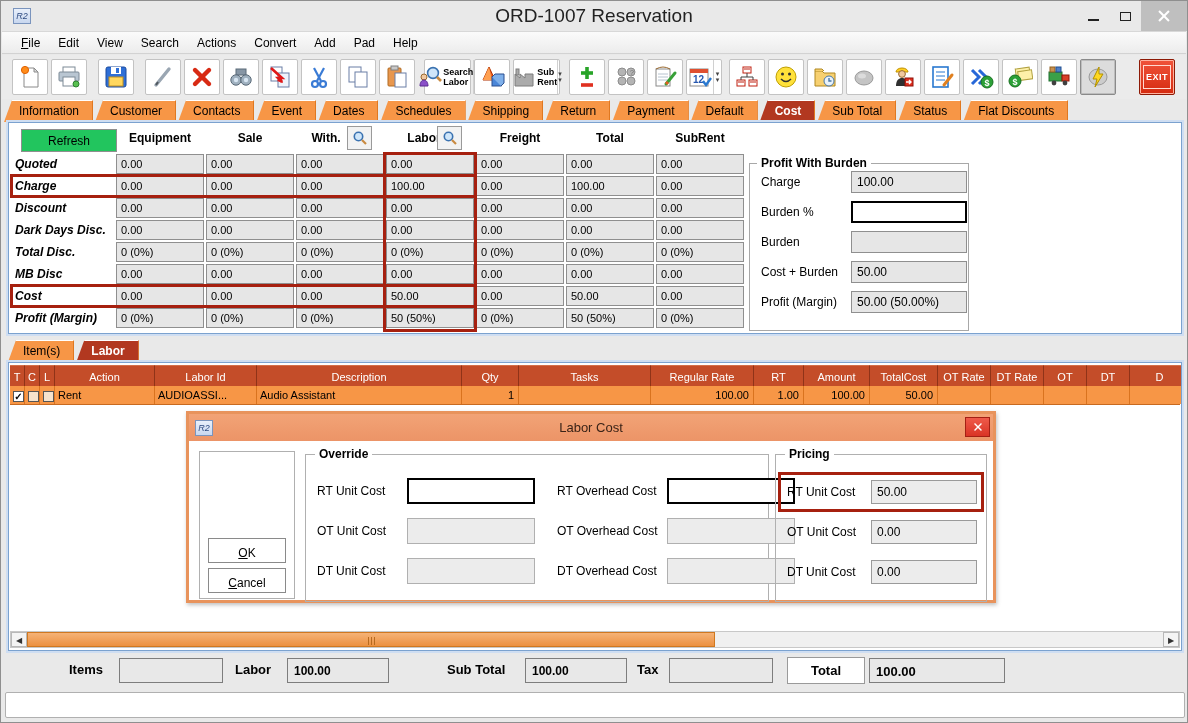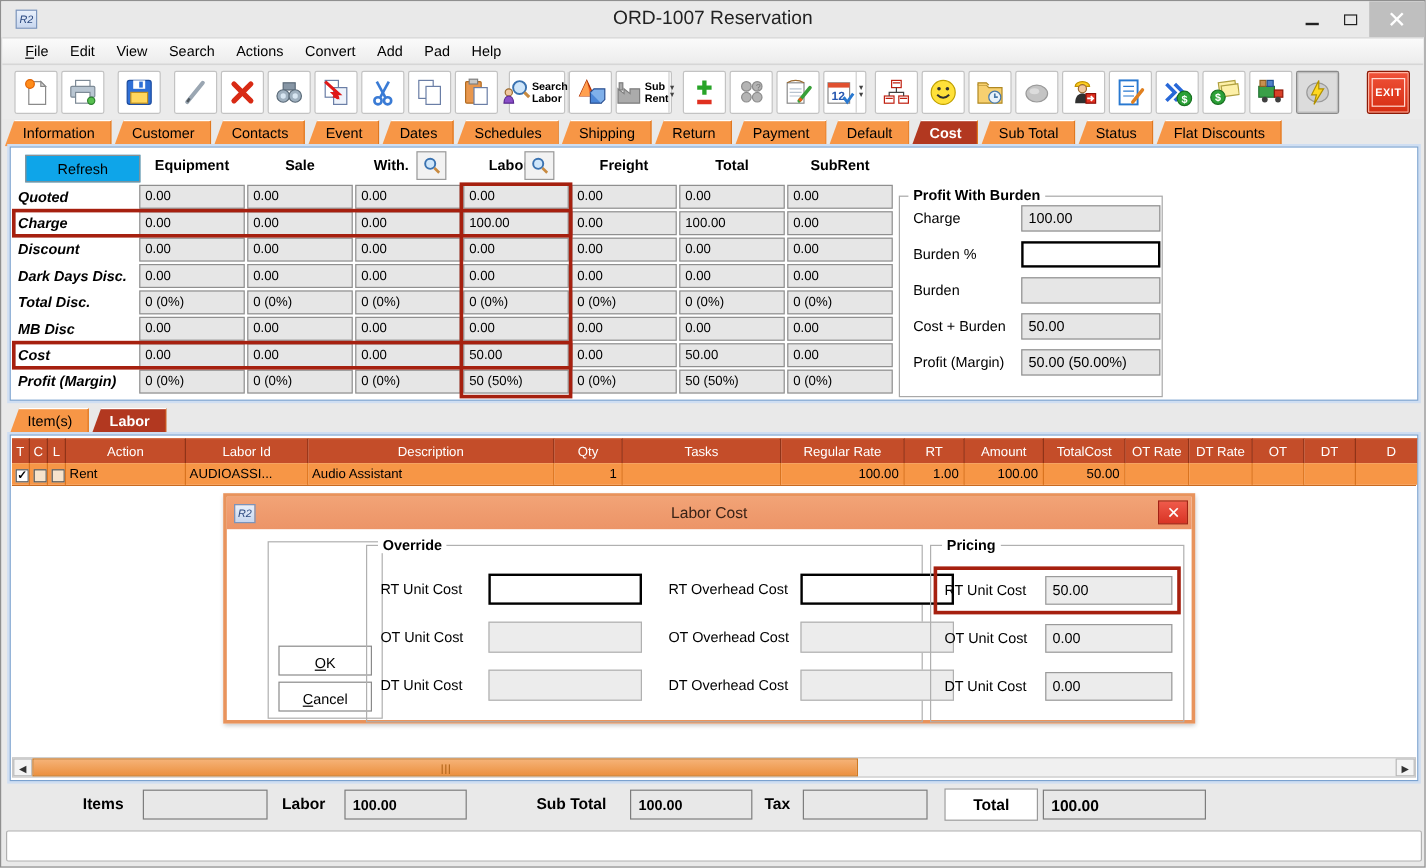--- a/index.html
+++ b/index.html
@@ -8,21 +8,21 @@
     font-family:"Liberation Sans", sans-serif;
     background:#e9e9e9;
     position:relative;
     border:1px solid #8f8f8f;
     overflow:hidden;
     color:#000;
   }
   
   .titlebar { position:absolute; top:0; left:0; right:0; height:30px; background:#e9e9e9; display:flex; align-items:center; }
   .app-icon { width:18px; height:16px; margin-left:12px; background:linear-gradient(#e9f0fb,#c8d7ef); border:1px solid #7a94bd; font-size:9px; font-style:italic; color:#2d4a80; display:flex; align-items:center; justify-content:center; }
-  .win-title { position:absolute; left:0; right:0; text-align:center; font-size:16px; color:#222; }
+  .win-title { position:absolute; left:0; right:0; text-align:center; font-size:19px; color:#222; }
   .win-controls { position:absolute; right:0; top:0; height:30px; display:flex; }
   .wc { width:32px; height:30px; display:flex; align-items:center; justify-content:center; }
   .wc.close { width:46px; background:#bfbfbf; }
   .minbar { width:11px; height:2px; background:#222; margin-top:8px; }
   .maxbox { width:11px; height:9px; border:1.5px solid #222; }
   .cross { position:relative; width:12px; height:12px; }
   .cross span { position:absolute; left:-1px; top:5px; width:14px; height:2px; background:#fff; }
   .cross span:nth-child(1){ transform:rotate(45deg);} .cross span:nth-child(2){ transform:rotate(-45deg);}
   
   .menubar { position:absolute; top:30px; left:1px; right:1px; height:23px; background:linear-gradient(#fbfbfb,#ececec); border-top:1px solid #d8d8d8; border-bottom:1px solid #d2d2d2; display:flex; align-items:center; padding-left:10px; font-size:12px; }
@@ -36,21 +36,21 @@
   .tbtn .drop { width:11px; align-self:stretch; border-left:1px solid #d0d0d0; display:flex; flex-direction:column; align-items:center; justify-content:center; font-size:7px; color:#444; line-height:6px; }
   .tbtn.exitbtn { background:linear-gradient(#f0533a,#d52b10); border:1px solid #8d1a06; box-shadow:inset 0 0 0 1px #ffb3a0; }
   .exit-txt { color:#fff; font-weight:bold; font-size:9px; letter-spacing:0.5px; border:1px solid #ffd9d0; padding:6px 2px; }
   
   .tabrow { position:absolute; top:98px; left:3px; right:17px; height:23px; display:flex; align-items:flex-end; }
   .tab { height:22px; background:var(--tab-orange); color:#000; font-size:12px; padding:3px 13px 0 15px; margin-right:2px; clip-path:polygon(8px 0, 100% 0, 100% 100%, 0 100%); border-top:1px solid #fff; border-right:1px solid #e07820; cursor:default; }
   .tab.active { background:var(--tab-active); color:#fff; font-weight:bold; }
   
   .main-panel { position:absolute; top:121px; left:7px; width:1174px; height:212px; background:#fff; border:1px solid #7ba2cf; box-shadow:0 0 0 2px #cfdef2; }
   .lower-panel { position:absolute; top:361px; left:7px; width:1174px; height:289px; background:#fff; border:1px solid #7ba2cf; box-shadow:0 0 0 2px #cfdef2; overflow:hidden; }
-  .refresh-btn { position:absolute; left:12px; top:6px; width:96px; height:23px; background:#0ea5e9; border:1px solid #8f8f8f; font-size:12px; font-family:inherit; }
+  .refresh-btn { position:absolute; left:12px; top:6px; width:96px; height:23px; background:#22c55e; border:1px solid #8f8f8f; font-size:12px; font-family:inherit; }
   .chdr { position:absolute; top:8px; height:18px; font-weight:bold; font-size:12px; text-align:center; }
   .magbtn { position:absolute; top:3px; width:25px; height:24px; background:#f2f2f2; border:1px solid #9a9a9a; display:flex; align-items:center; justify-content:center; }
   .rowlabel { position:absolute; left:2px; width:104px; height:22px; font-weight:bold; font-size:12px; padding:4px 0 0 4px; background:#fff;font-style:italic; }
   .cell { position:absolute; height:20px; width:88px; background:#e6e6e6; border:1px solid #8f8f8f; font-size:11px; padding:3px 0 0 4px; }
   .hl-box { position:absolute; border:3px solid var(--hl-red); pointer-events:none; }
   .cmp-btn { position:absolute; left:744px; top:6px; width:212px; height:24px; background:#fff; border:1px solid #8f8f8f; font-size:12px; font-family:inherit; }
   .burden-box { position:absolute; left:740px; top:40px; width:220px; height:168px; border:1px solid #a8a8a8; }
   .burden-legend { position:absolute; left:748px; top:33px; background:#fff; padding:0 4px; font-size:12px; font-weight:bold; }
   .b-label { position:absolute; left:752px; font-size:12px; }
   .b-field { position:absolute; left:842px; width:116px; height:22px; background:#e6e6e6; border:1px solid #8f8f8f; font-size:12px; padding:3px 0 0 5px; }
@@ -70,21 +70,21 @@
   .sarr { width:16px; height:100%; background:#f4f4f4; border:1px solid #b8b8b8; font-size:8px; text-align:center; line-height:15px; color:#333; flex:none; }
   .sthumb { width:688px; height:100%; background:linear-gradient(#f5b277,#ec9140); border:1px solid #d07820; flex:none; position:relative; }
   .sthumb i { position:absolute; left:50%; top:4px; width:1px; height:8px; background:#b76a1e; }
   .sthumb i:nth-child(1){ margin-left:-3px;} .sthumb i:nth-child(3){ margin-left:3px;}
   
   .dialog { position:absolute; left:185px; top:410px; width:810px; height:192px; background:#fff; border:3px solid #e8935c; box-shadow:1px 2px 4px rgba(0,0,0,0.25); z-index:10; }
   .dlg-title { position:absolute; left:0; top:0; right:0; height:27px; background:linear-gradient(#f2a376,var(--dlg-title)); display:flex; align-items:center; }
   .dlg-title .t { position:absolute; left:0; right:0; text-align:center; font-size:13px; color:#3a2317; }
   .dlg-close { position:absolute; right:3px; top:3px; width:25px; height:20px; background:linear-gradient(#ef5a4a,#d93425); border:1px solid #a32014; display:flex; align-items:center; justify-content:center; }
   .dlg-close .cross { transform:scale(0.7); }
-  .dlg-left { position:absolute; left:10px; top:37px; width:96px; height:148px; border:1px solid #b0b0b0;margin-left:24px; }
+  .dlg-left { position:absolute; left:10px; top:37px; width:96px; height:148px; border:1px solid #b0b0b0; }
   .dlg-btn { position:absolute; left:8px; width:78px; height:25px; background:#fff; border:1px solid #8a8a8a; font-size:12px; font-family:inherit; text-align:center; padding-top:4px; }
   .fset { position:absolute; border:1px solid #b0b0b0; }
   .fset-legend { position:absolute; background:#fff; padding:0 4px; font-size:12px; font-weight:bold; }
   .f-label { position:absolute; font-size:12px; }
   .f-input { position:absolute; height:26px; font-size:12px; padding:5px 0 0 5px; }
   .f-input.editable { background:#fff; border:2px solid #000; }
   .f-input.readonly { background:#ececec; border:1px solid #b0b0b0; }
   .p-field { position:absolute; width:106px; height:24px; background:#ececec; border:1px solid #9a9a9a; font-size:12px; padding:4px 0 0 5px; }
   
   .totals { position:absolute; top:653px; left:0; right:0; height:36px; }

